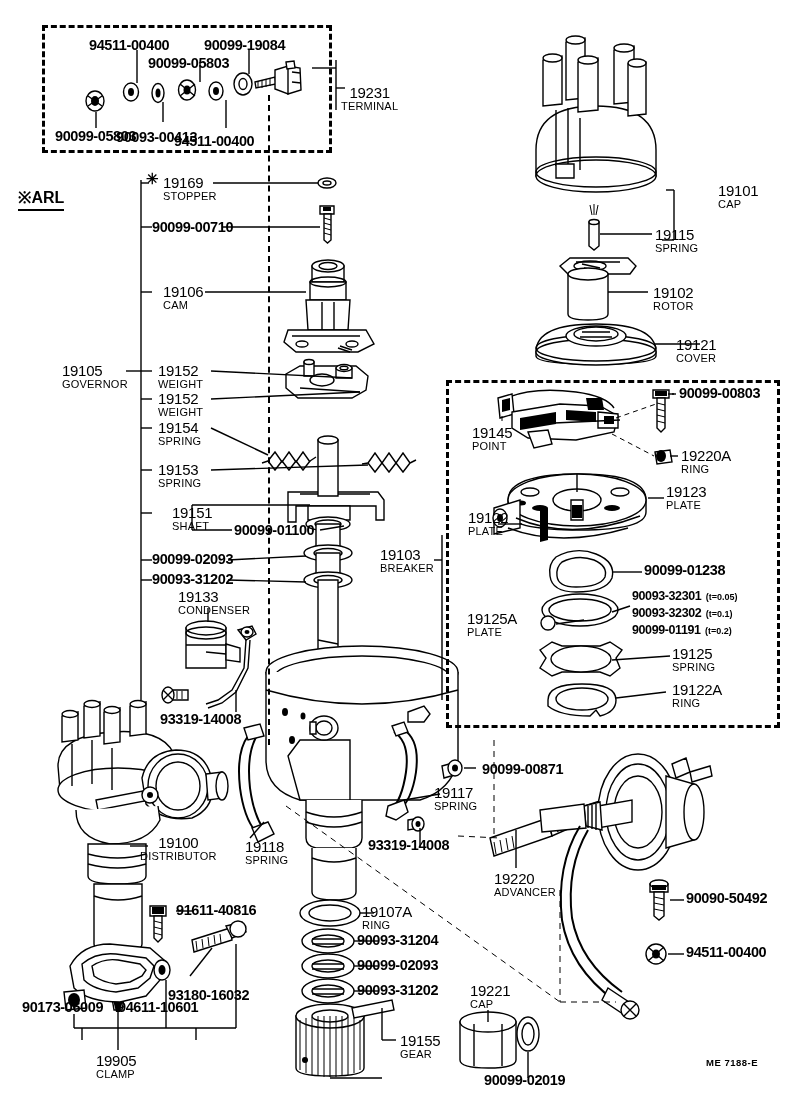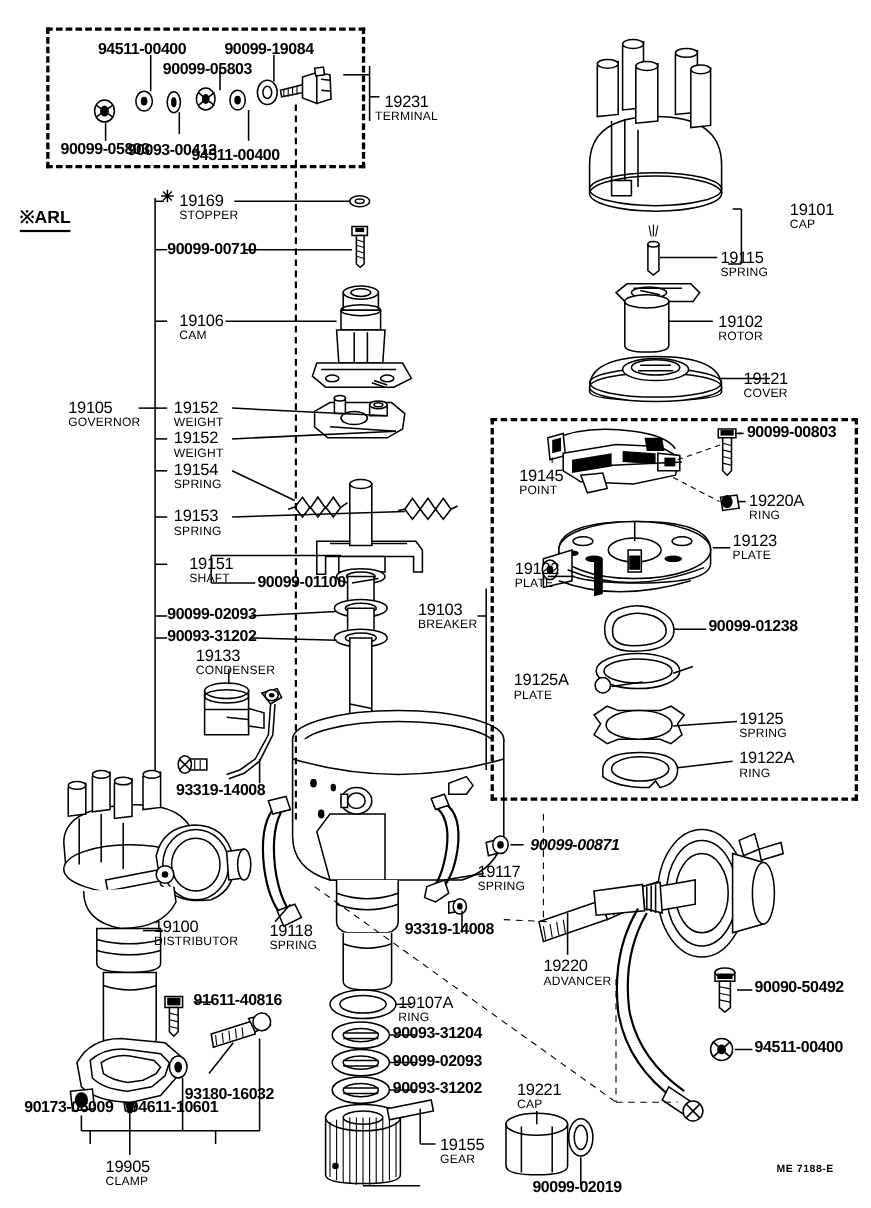--- a/index.html
+++ b/index.html
@@ -650,51 +650,65 @@
   </div>
   <div class="stack" style="left:468px;top:509px;">
     <span class="pn">19122</span>
     <span class="pname">PLATE</span>
   </div>
   <div class="lbl code" style="left:644px;top:563px;">90099-01238</div>
   <div class="stack" style="left:467px;top:610px;">
     <span class="pn">19125A</span>
     <span class="pname">PLATE</span>
   </div>
+  <div style="position:absolute;left:632px;top:586px;">
+    <div style="white-space:nowrap;">
+      <span class="lbl codesm" style="position:static;">90093-32301</span>
+      <span class="lbl tiny" style="position:static;">(t=0.05)</span>
+    </div>
+    <div style="white-space:nowrap;margin-top:-1px;">
+      <span class="lbl codesm" style="position:static;">90093-32302</span>
+      <span class="lbl tiny" style="position:static;">(t=0.1)</span>
+    </div>
+    <div style="white-space:nowrap;margin-top:-1px;">
+      <span class="lbl codesm" style="position:static;">90099-01191</span>
+      <span class="lbl tiny" style="position:static;">(t=0.2)</span>
+    </div>
+  </div>
   <div class="stack" style="left:672px;top:645px;">
     <span class="pn">19125</span>
     <span class="pname">SPRING</span>
   </div>
   <div class="stack" style="left:672px;top:681px;">
     <span class="pn">19122A</span>
     <span class="pname">RING</span>
   </div>
 
-  <div class="stack" style="left:140px;top:834px;">
+  <div class="stack" style="left:140px;top:834px;text-align:center;">
     <span class="pn">19100</span>
     <span class="pname">DISTRIBUTOR</span>
   </div>
   <div class="stack" style="left:245px;top:838px;">
     <span class="pn">19118</span>
     <span class="pname">SPRING</span>
   </div>
   <div class="lbl code" style="left:176px;top:903px;">91611-40816</div>
   <div class="lbl code" style="left:168px;top:988px;">93180-16032</div>
   <div class="lbl code" style="left:22px;top:1000px;">90173-06009</div>
   <div class="lbl code" style="left:118px;top:1000px;">94611-10601</div>
   <div class="stack" style="left:96px;top:1052px;">
     <span class="pn">19905</span>
     <span class="pname">CLAMP</span>
   </div>
 
   <div class="stack" style="left:434px;top:784px;">
     <span class="pn">19117</span>
     <span class="pname">SPRING</span>
   </div>
-  <div class="lbl code" style="left:482px;top:762px;font-style:italic;">90099-00871</div>
+  <div class="lbl code" style="left:482px;top:762px;">90099-00871</div>
   <div class="lbl code" style="left:368px;top:838px;">93319-14008</div>
   <div class="stack" style="left:362px;top:903px;">
     <span class="pn">19107A</span>
     <span class="pname">RING</span>
   </div>
   <div class="lbl code" style="left:357px;top:933px;">90093-31204</div>
   <div class="lbl code" style="left:357px;top:958px;">90099-02093</div>
   <div class="lbl code" style="left:357px;top:983px;">90093-31202</div>
   <div class="stack" style="left:400px;top:1032px;">
     <span class="pn">19155</span>

